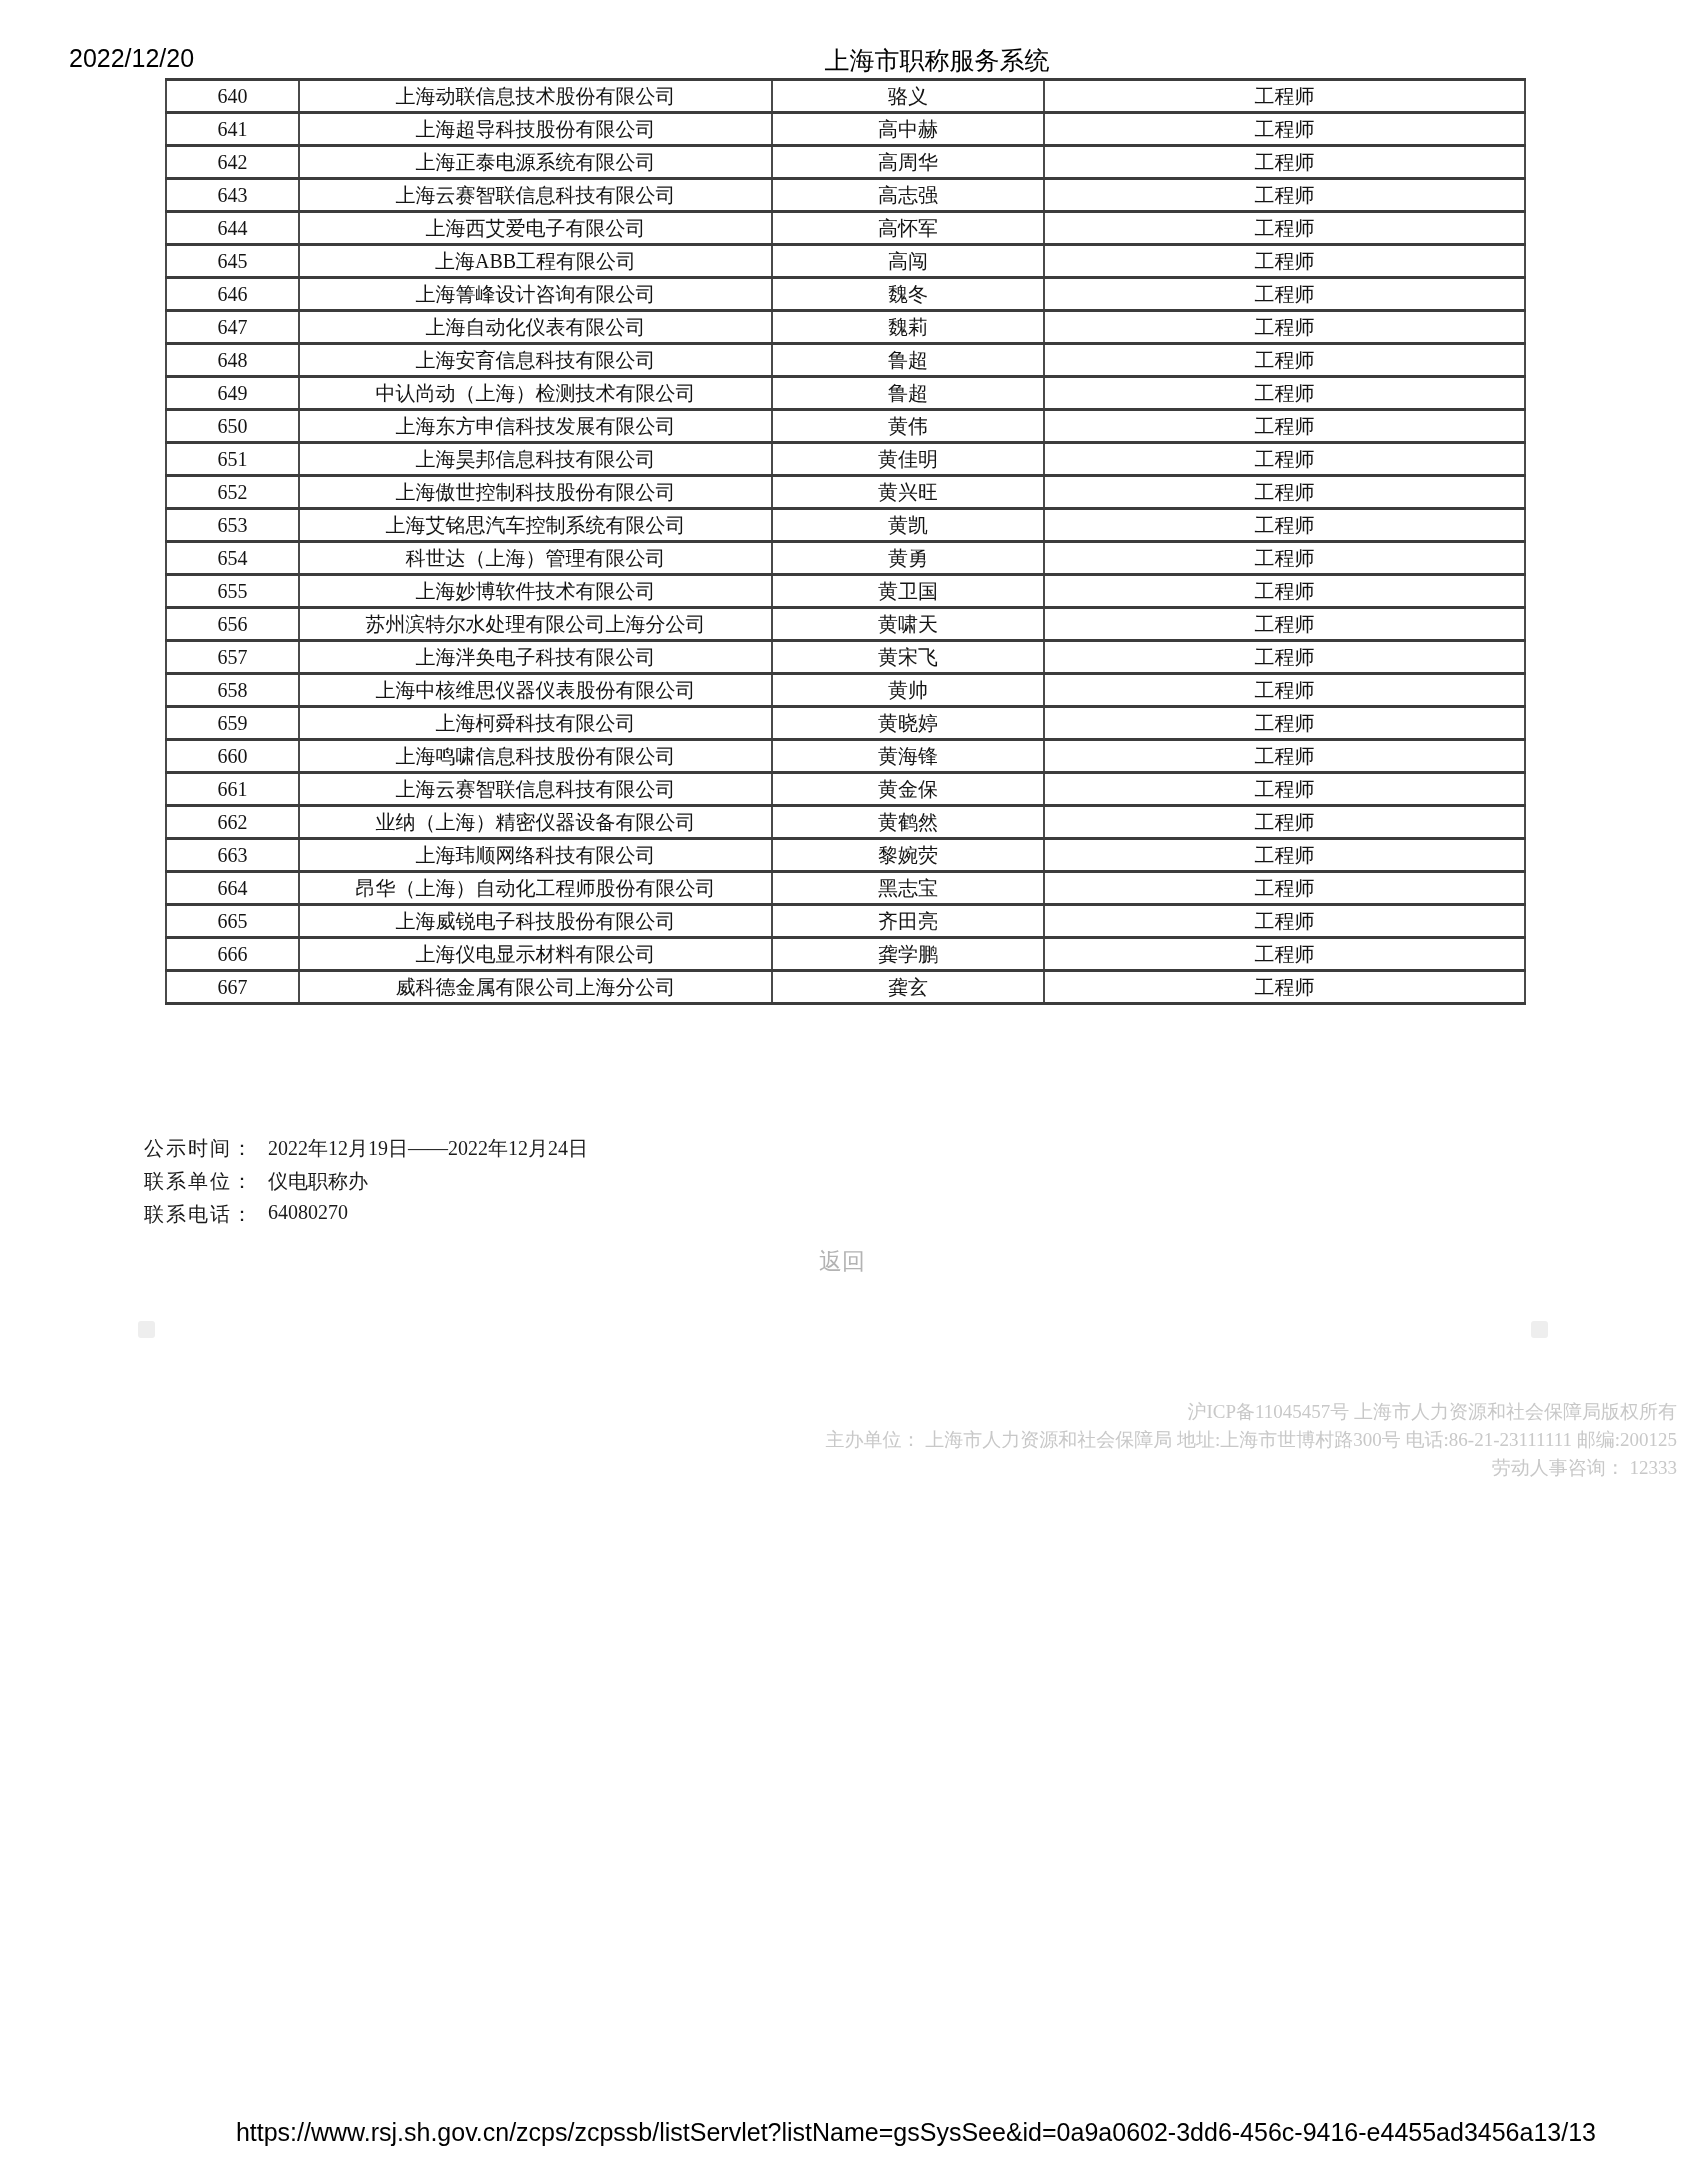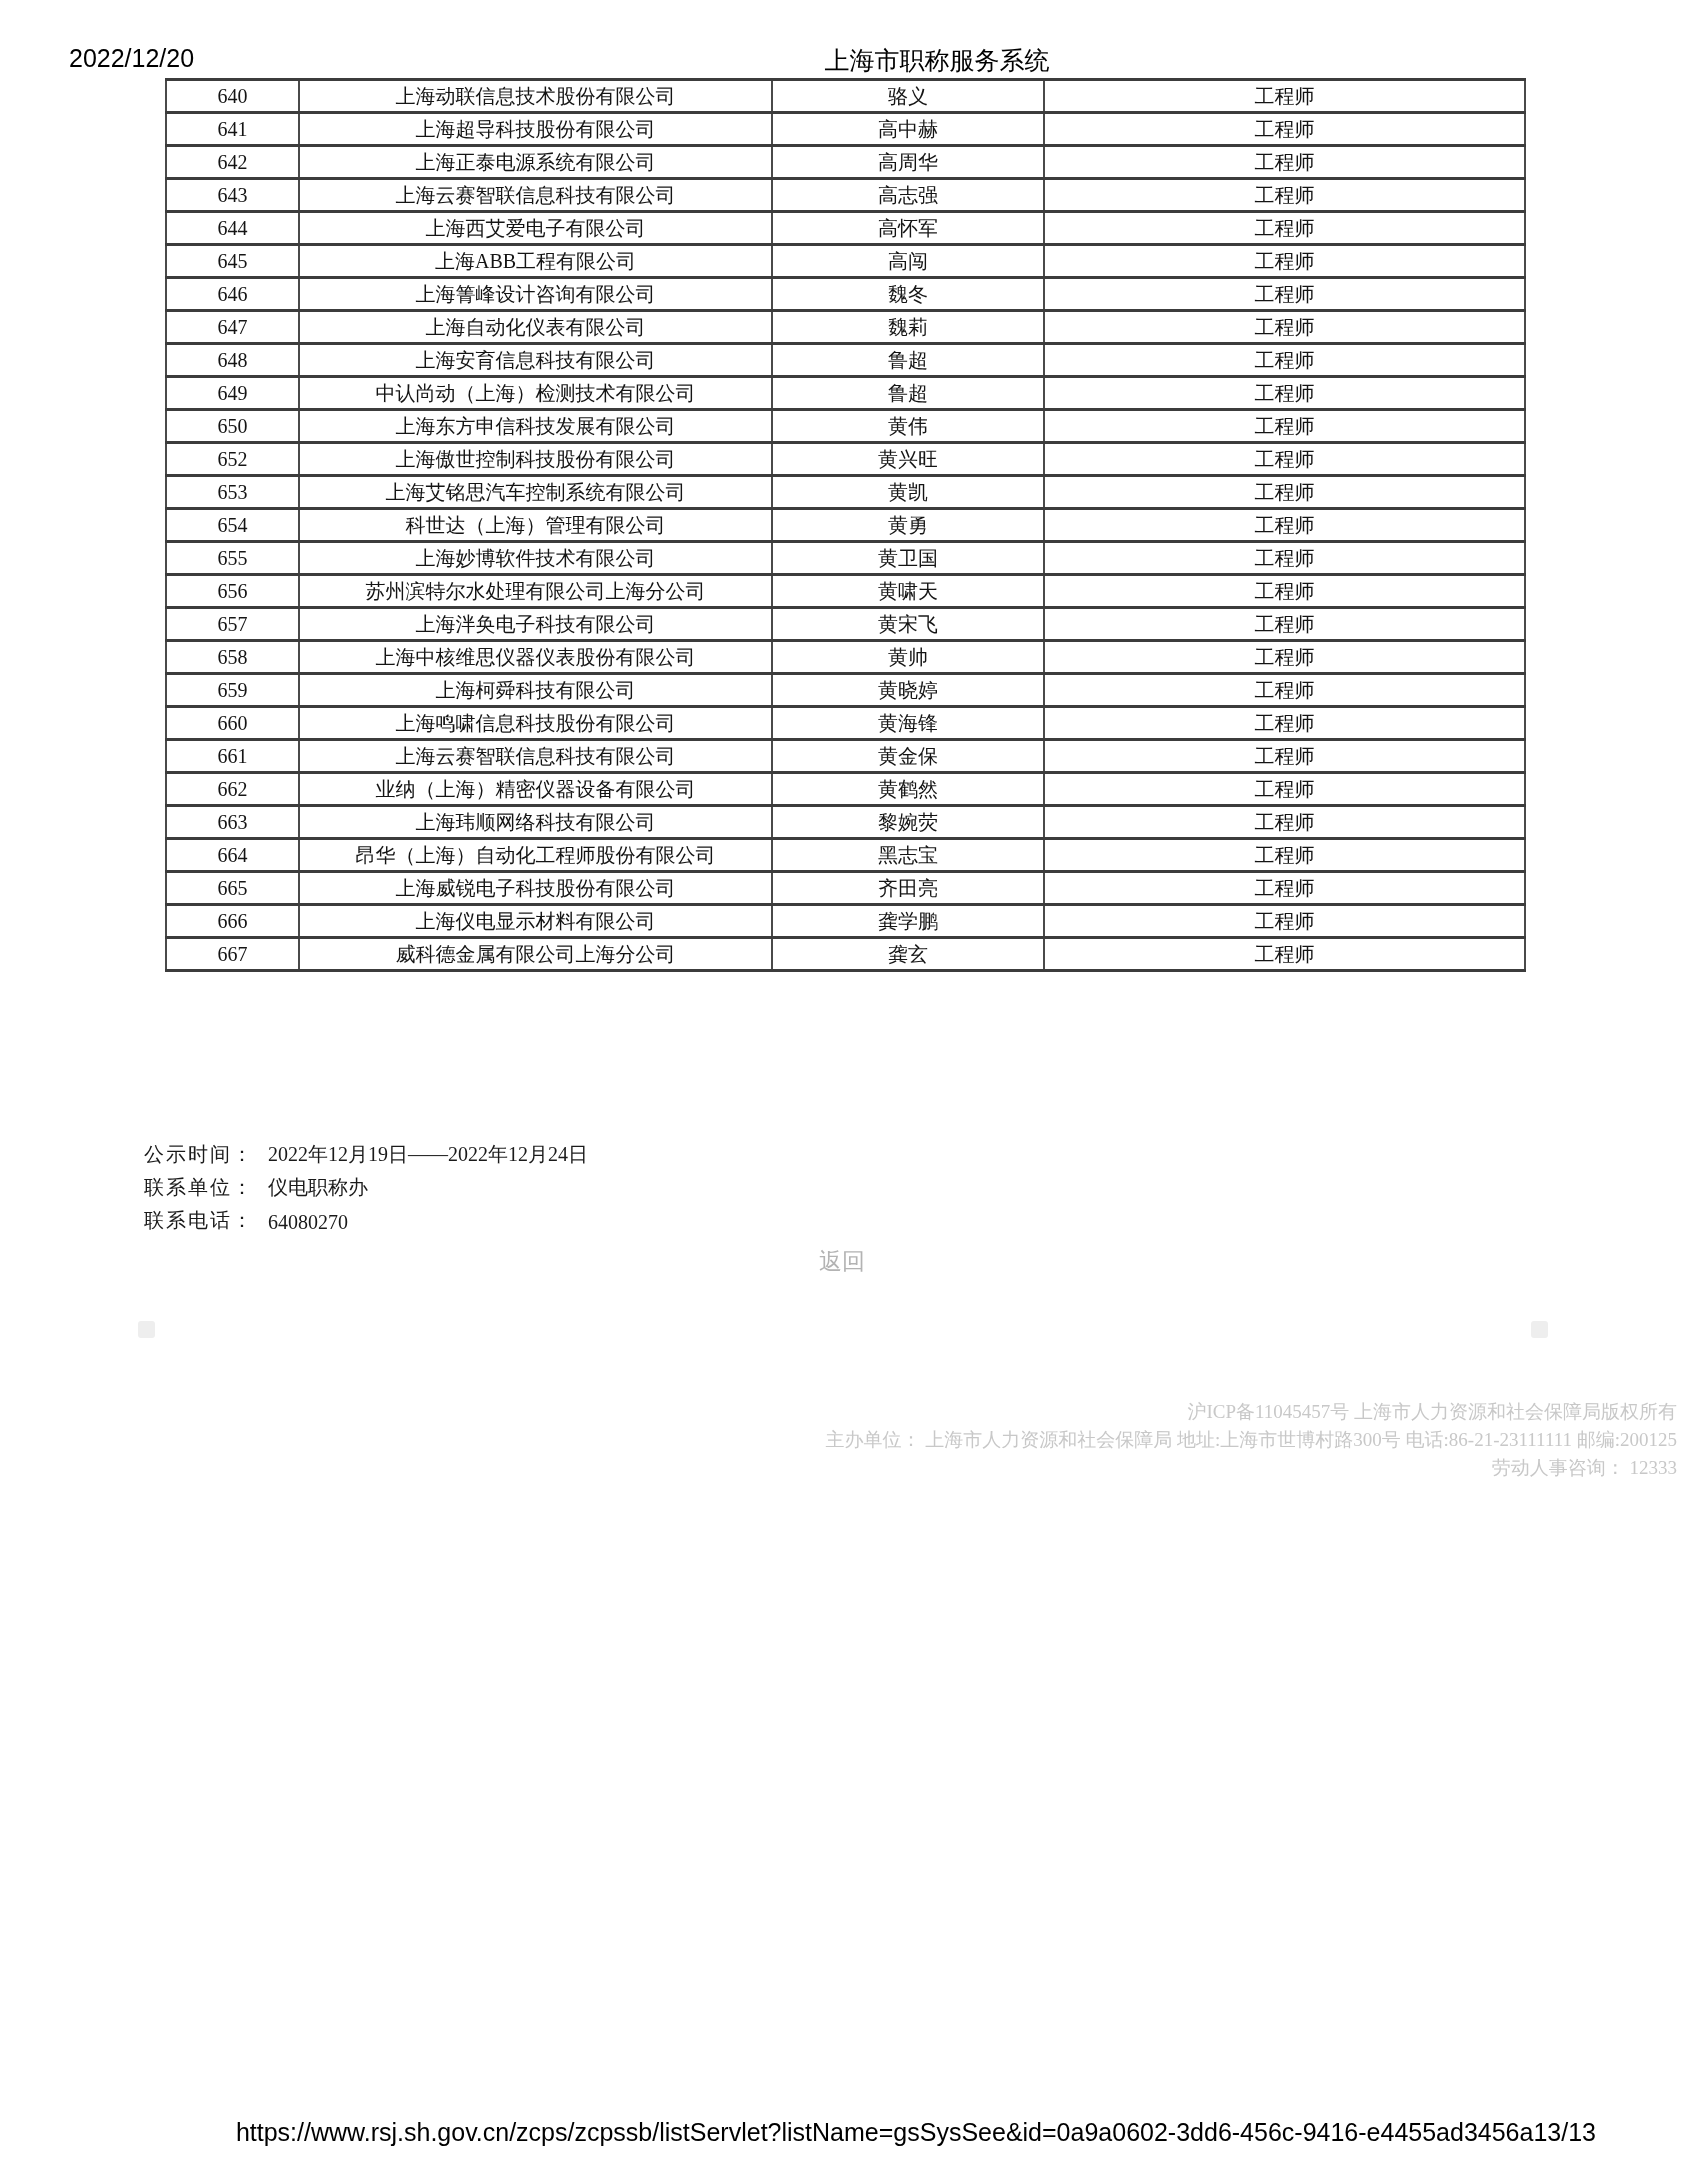--- a/index.html
+++ b/index.html
@@ -29,21 +29,21 @@
     border-top:3px solid var(--border-h,#3c3c3c);
     border-bottom:3px solid var(--border-h,#3c3c3c);
     height:33px;
     text-align:center; vertical-align:middle;
     font-size:20px; color:#141414;
     overflow:hidden; white-space:nowrap;
   }
 
   
   .info { position:absolute; left:144px; top:1135px; font-size:20px; color:#1a1a1a; }
-  .info-line { display:flex; height:33px; align-items:flex-end; }
+  .info-line { display:flex; height:33px; align-items:flex-start; }
   .info-label { letter-spacing:2px; }
   .info-value { margin-left:14px; }
 
   
   .back-link { position:absolute; left:842px; top:1246px; transform:translateX(-50%);
     font-family:"Liberation Sans","DejaVu Sans",sans-serif;
     font-size:23px; color:var(--back,#b3b3b3); text-decoration:none; cursor:pointer; }
 
   
   .nav-sq { position:absolute; top:1321px; width:17px; height:17px;
@@ -136,20 +136,26 @@
         <tr>
           <td>649</td>
           <td>中认尚动（上海）检测技术有限公司</td>
           <td>鲁超</td>
           <td>工程师</td>
         </tr>
         <tr>
           <td>650</td>
           <td>上海东方申信科技发展有限公司</td>
           <td>黄伟</td>
+          <td>工程师</td>
+        </tr>
+        <tr>
+          <td>651</td>
+          <td>上海昊邦信息科技有限公司</td>
+          <td>黄佳明</td>
           <td>工程师</td>
         </tr>
         <tr>
           <td>652</td>
           <td>上海傲世控制科技股份有限公司</td>
           <td>黄兴旺</td>
           <td>工程师</td>
         </tr>
         <tr>
           <td>653</td>

